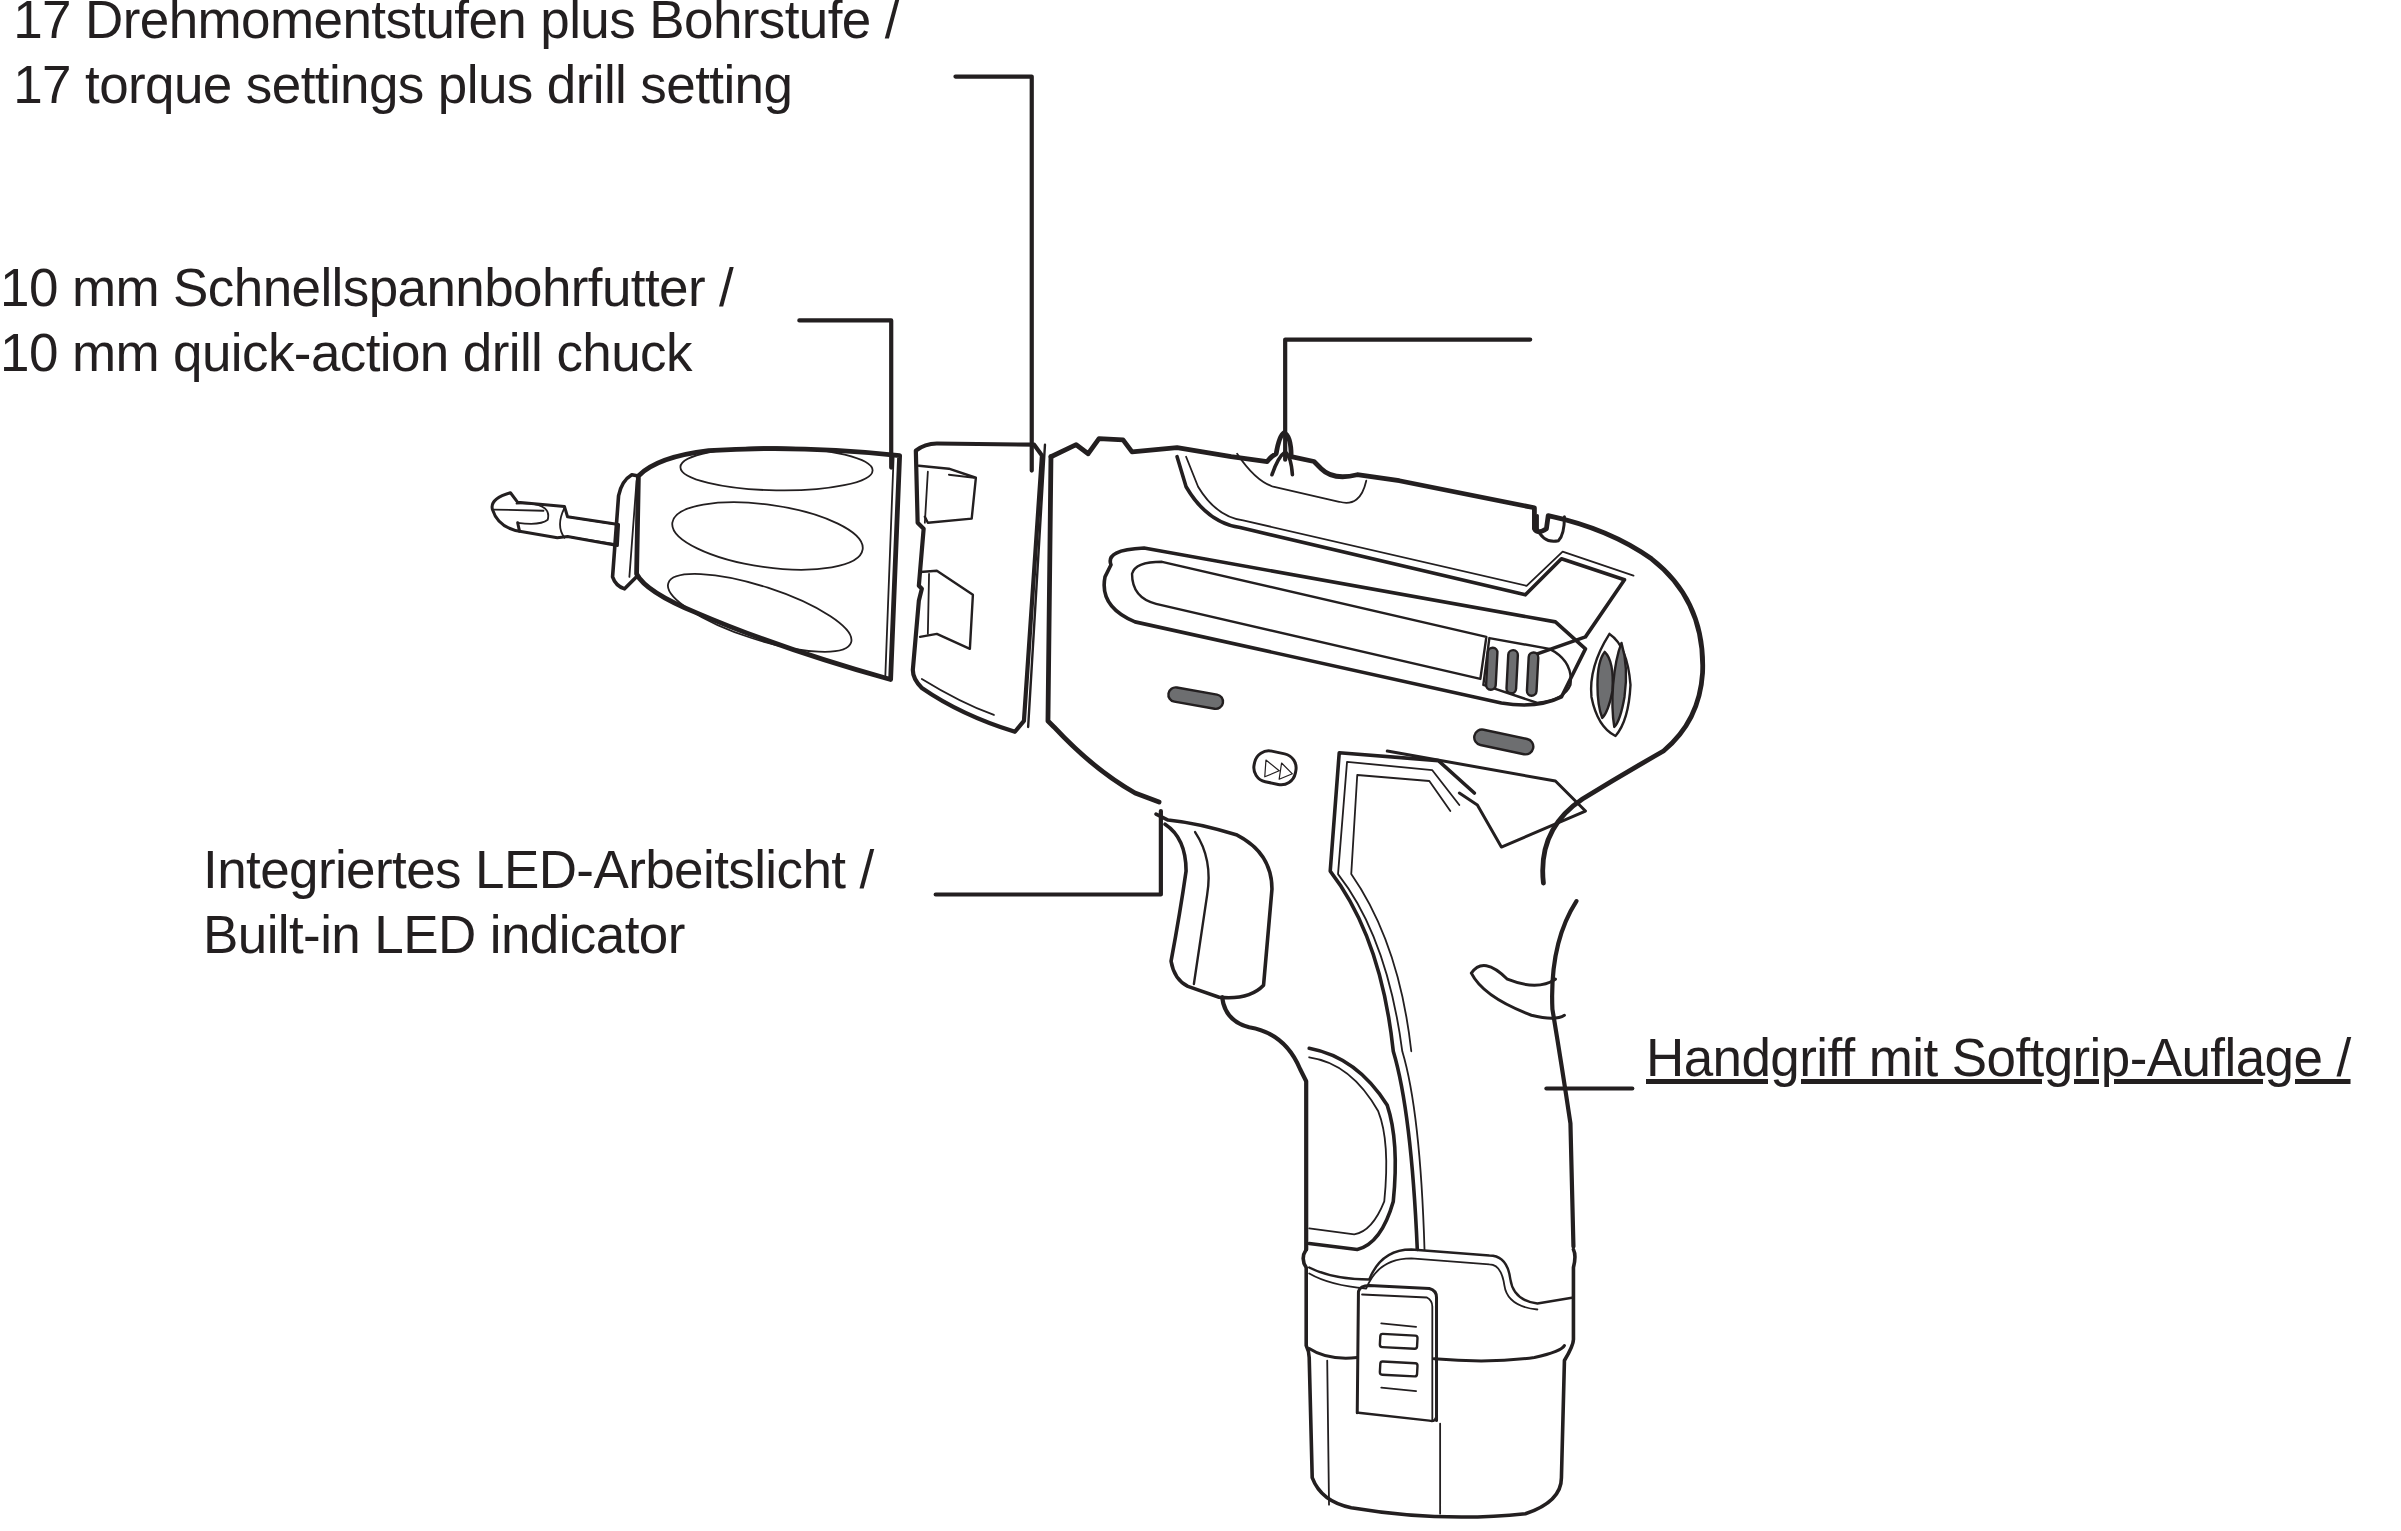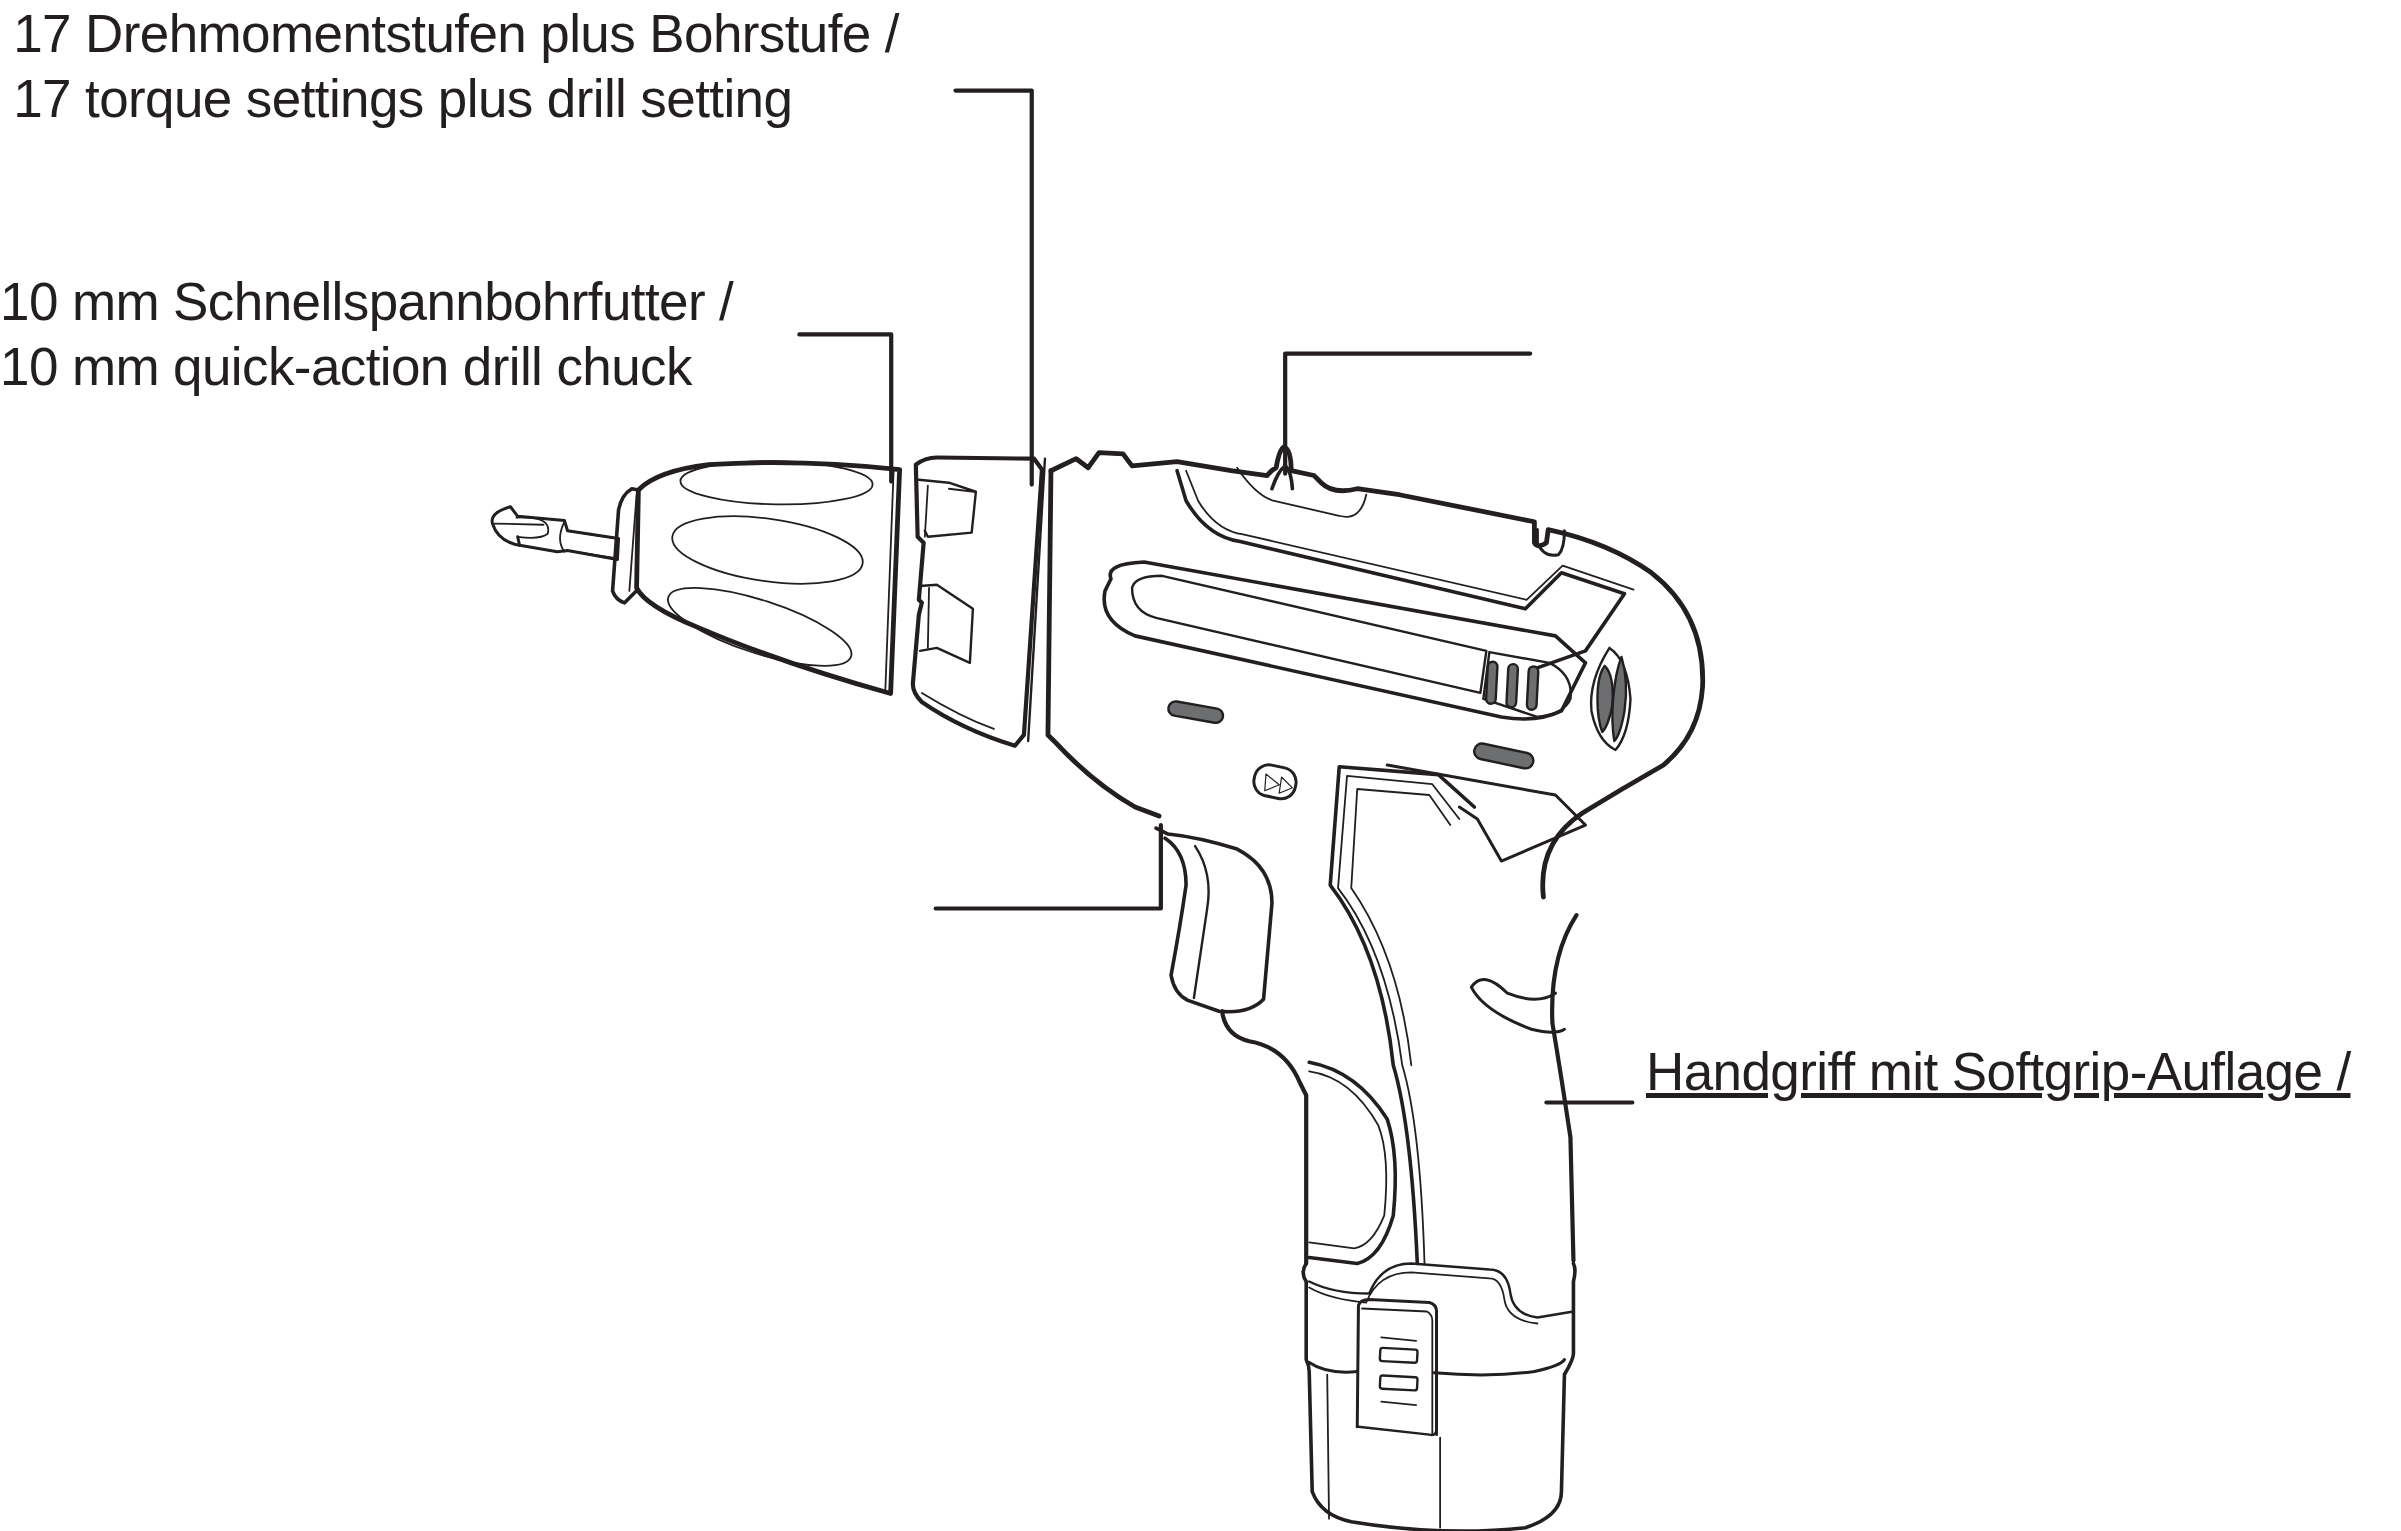--- a/index.html
+++ b/index.html
@@ -1,17 +1,17 @@
 <!DOCTYPE html>
 <html style="font-size:9.6px"><head>
 <meta charset="utf-8">
 <style>
   html, body { margin: 0; padding: 0; background: #ffffff; }
   body { width: 2401px; height: 1532px; position: relative; overflow: hidden; }
-  #stage { position: absolute; left: 0; top: 0; width: 2401px; height: 1488px; margin-top: 14px; }
+  #stage { position: absolute; left: 0; top: 0; width: 2401px; height: 1488px; }
   .label {
     position: absolute;
     font-family: "Liberation Sans", "DejaVu Sans", sans-serif;
     font-size: 53px;
     line-height: 65px;
     color: #231f20;
     white-space: nowrap;
     letter-spacing: -0.6px;
   }
   .label span { display: block; }
@@ -139,19 +139,23 @@
     <span>17 Drehmomentstufen plus Bohrstufe /</span>
     <span>17 torque settings plus drill setting</span>
   </div>
 
   <div class="label" style="left:0px; top:255px;">
     <span>10 mm Schnellspannbohrfutter /</span>
     <span>10 mm quick-action drill chuck</span>
   </div>
 
 
+  <div class="label" style="left:203px; top:837px;">
+    <span>Integriertes LED-Arbeitslicht /</span>
+    <span>Built-in LED indicator</span>
+  </div>
 
   <div class="label" style="left:1646px; top:1025px;text-decoration:underline;">
     <span>Handgriff mit Softgrip-Auflage /</span>
   </div>
 
 </div>
 
 
 </body></html>

